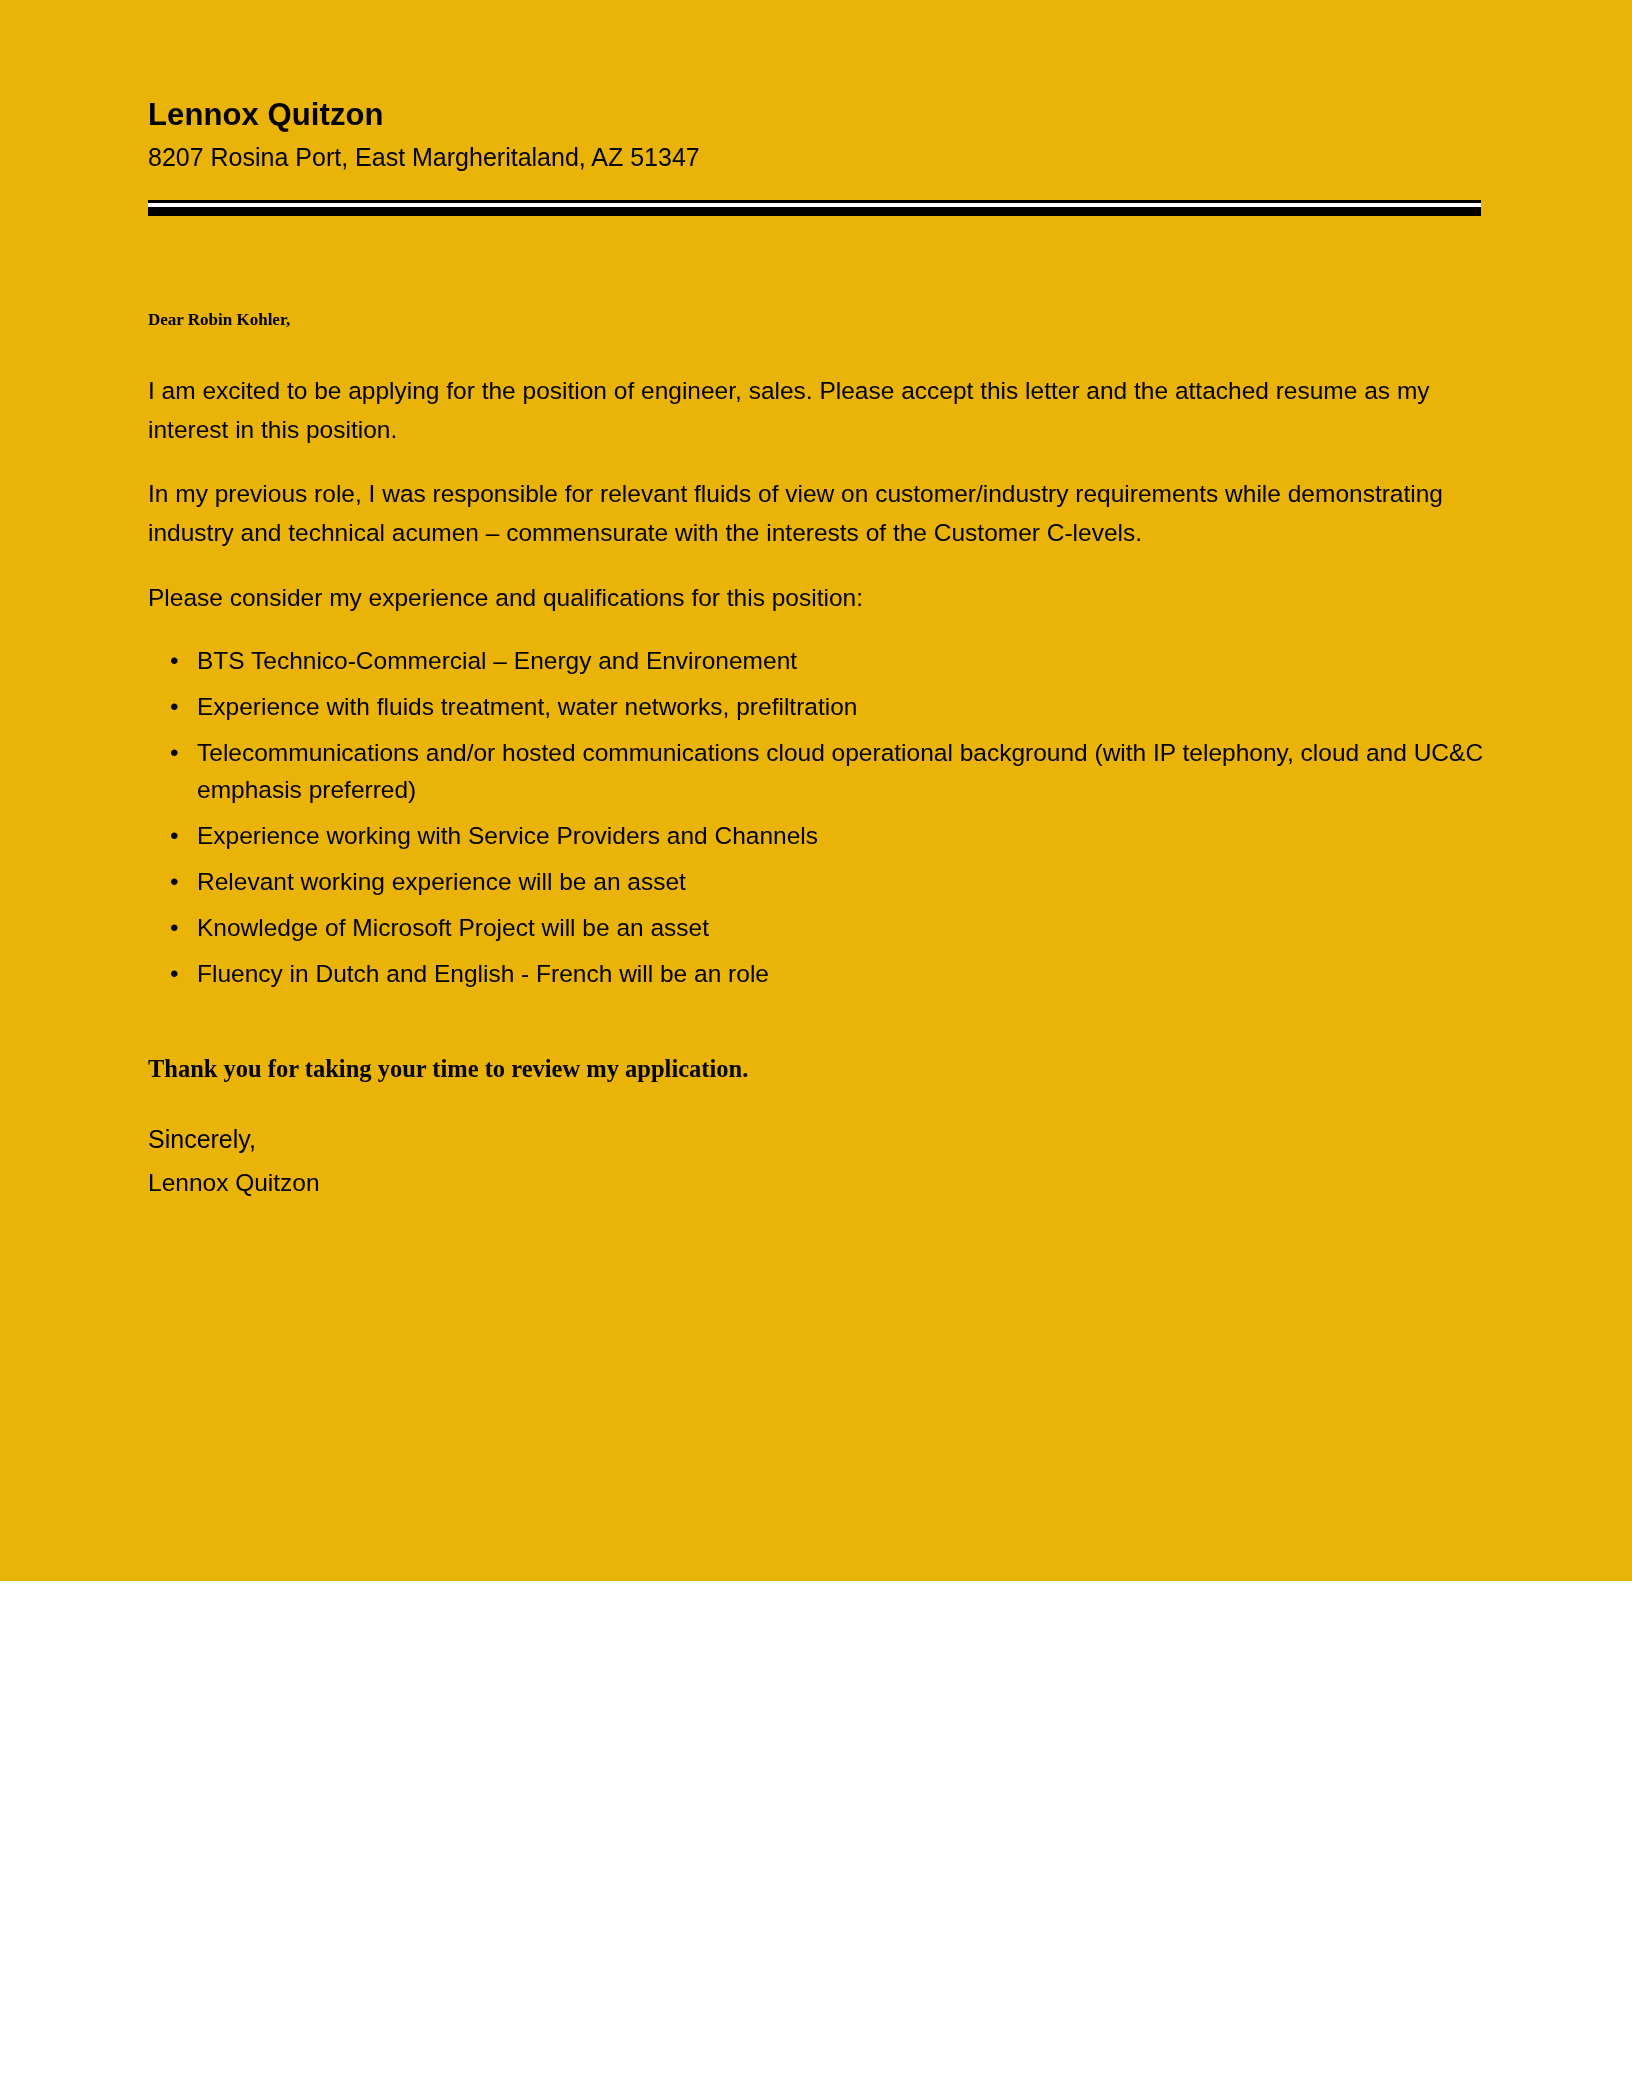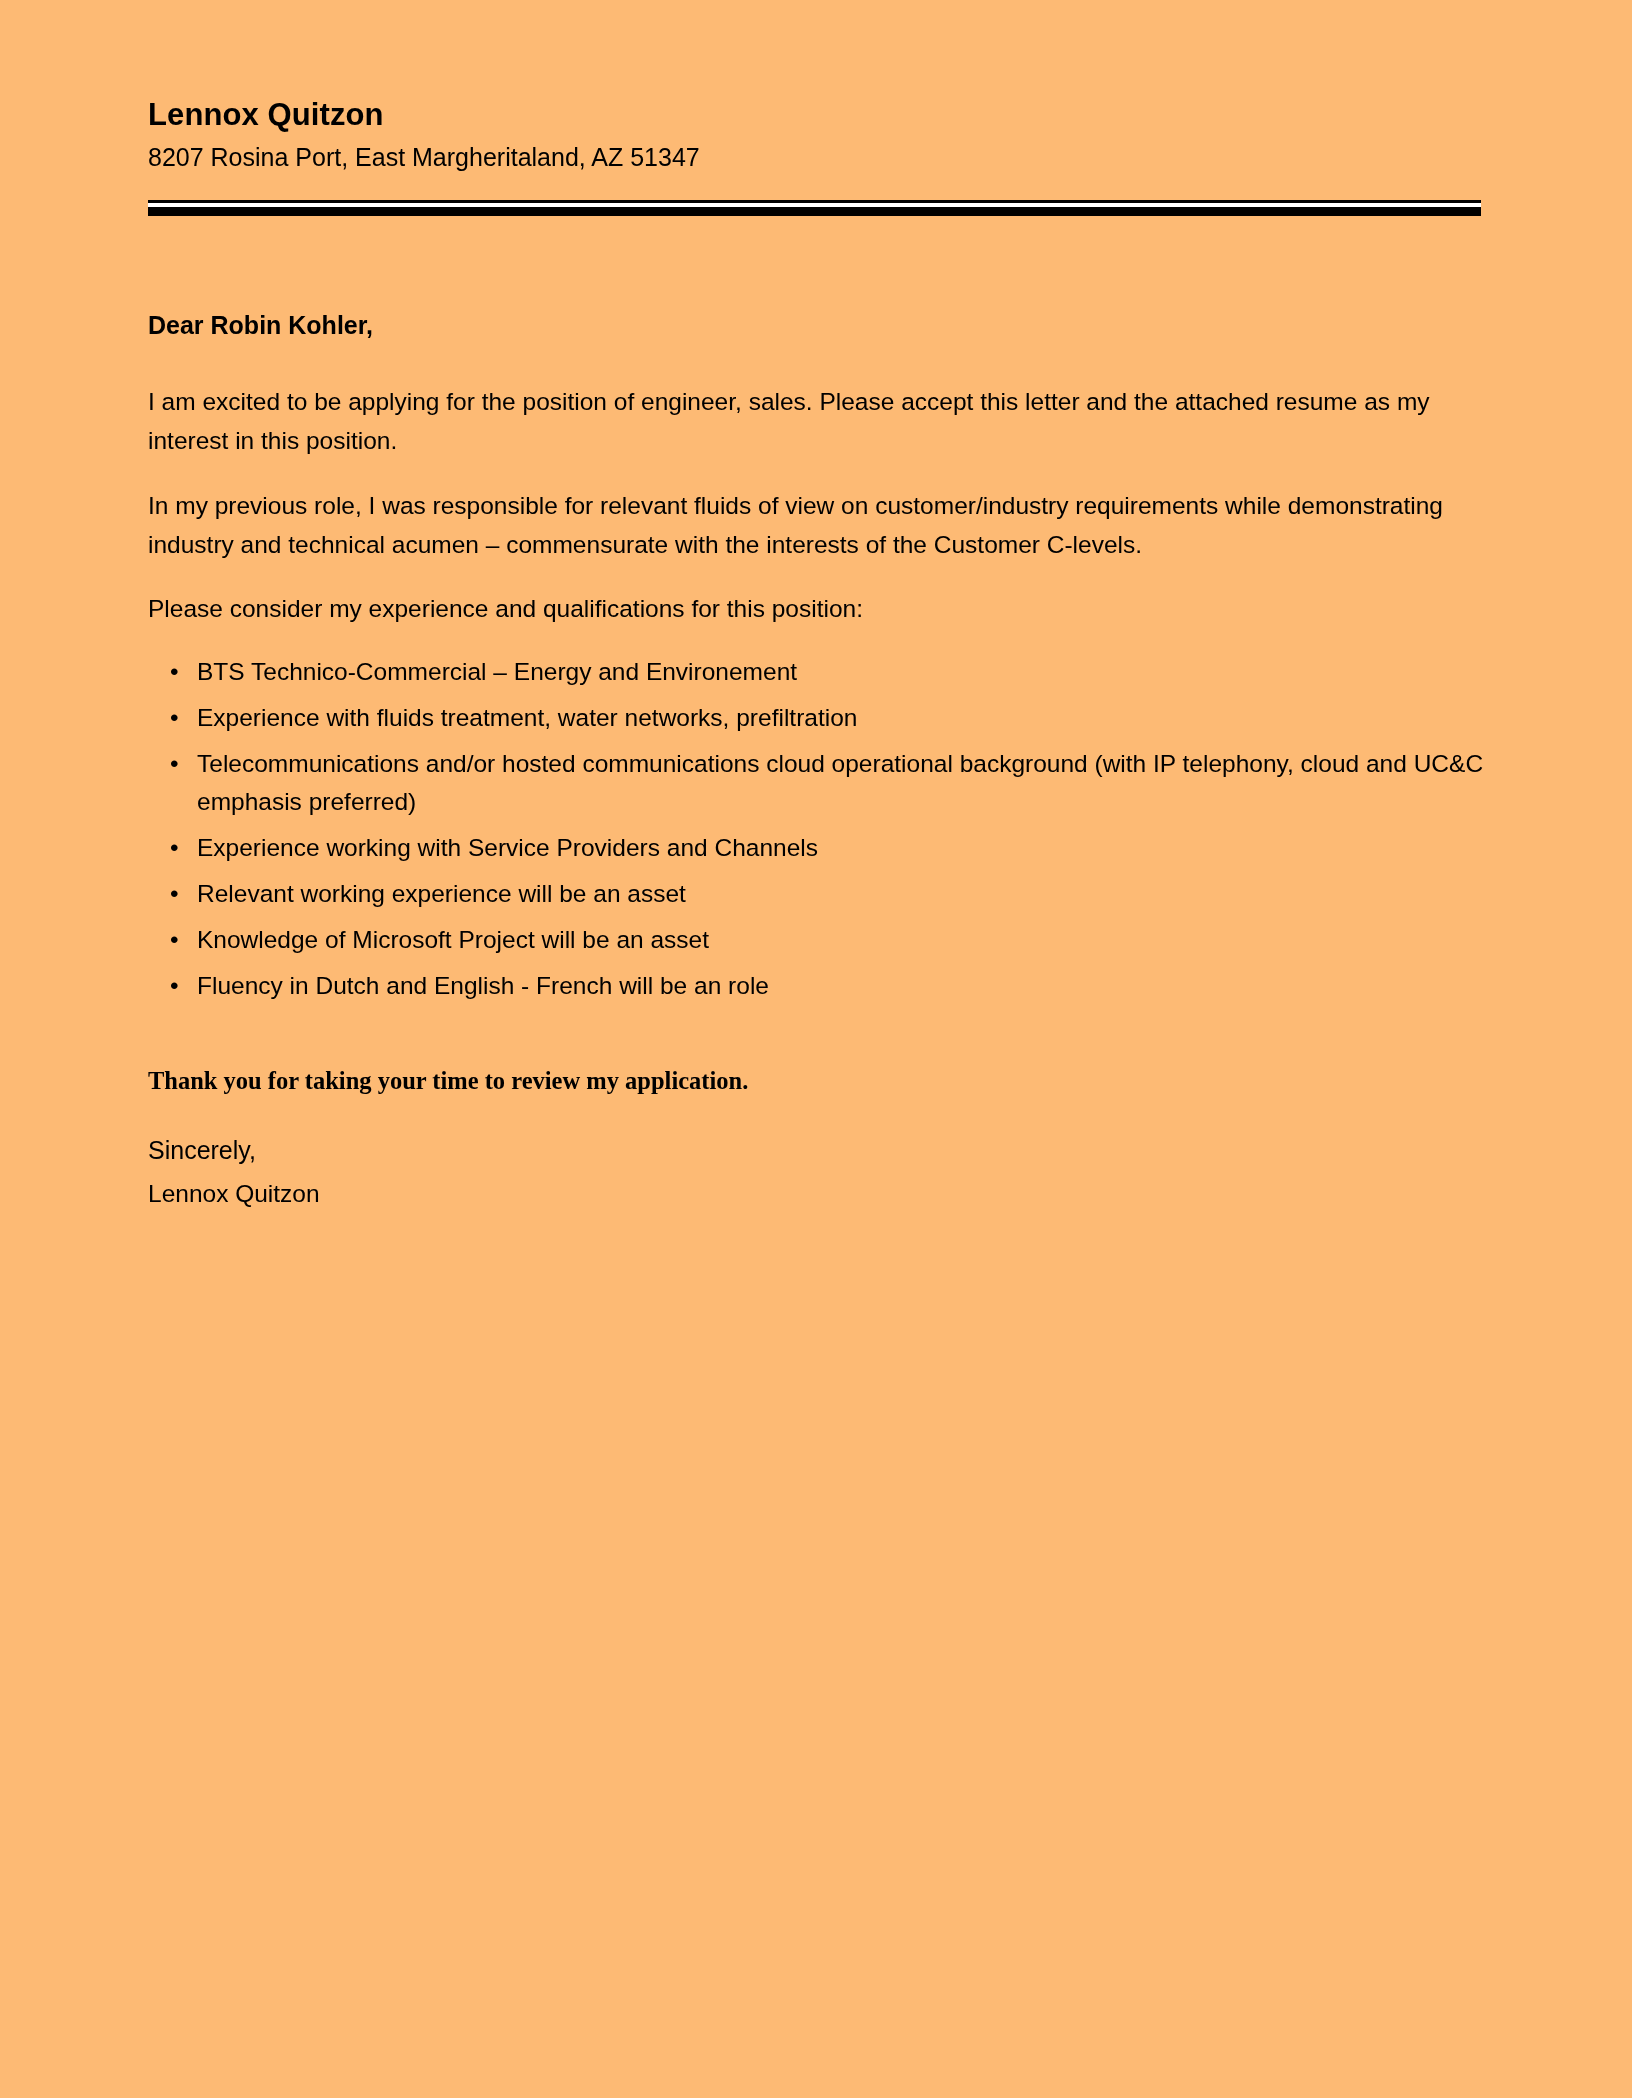--- a/index.html
+++ b/index.html
@@ -7,22 +7,22 @@
     padding: 0;
     background: #ffffff;
   }
   body {
     font-family: "Liberation Sans", sans-serif;
     color: #000000;
   }
   .page {
     position: relative;
     width: 1632px;
-    height: 2098px;
-    background: #fdba74;
+    height: 1581px;
+    background: #eab308;
     box-sizing: border-box;
     overflow: hidden;
   }
   .sheet {
     position: absolute;
     left: 148px;
     top: 96px;
     width: 1336px;
   }
 
@@ -62,24 +62,25 @@
     height: 9px;
     background: #000000;
     width: 100%;
   }
 
   
   .body-block {
     margin-top: 92px;
   }
   .salutation {
-    font-size: 25px;
+    font-size: 17px;
     font-weight: bold;
     line-height: 1.42;
     margin: 0 0 40px 0;
+    font-family: Liberation Serif, serif;
   }
   p.para {
     font-size: 24.5px;
     font-weight: normal;
     line-height: 1.58;
     margin: 0 0 26px 0;
     max-width: 1325px;
   }
   p.para.lead-in {
     margin-bottom: 24px;

